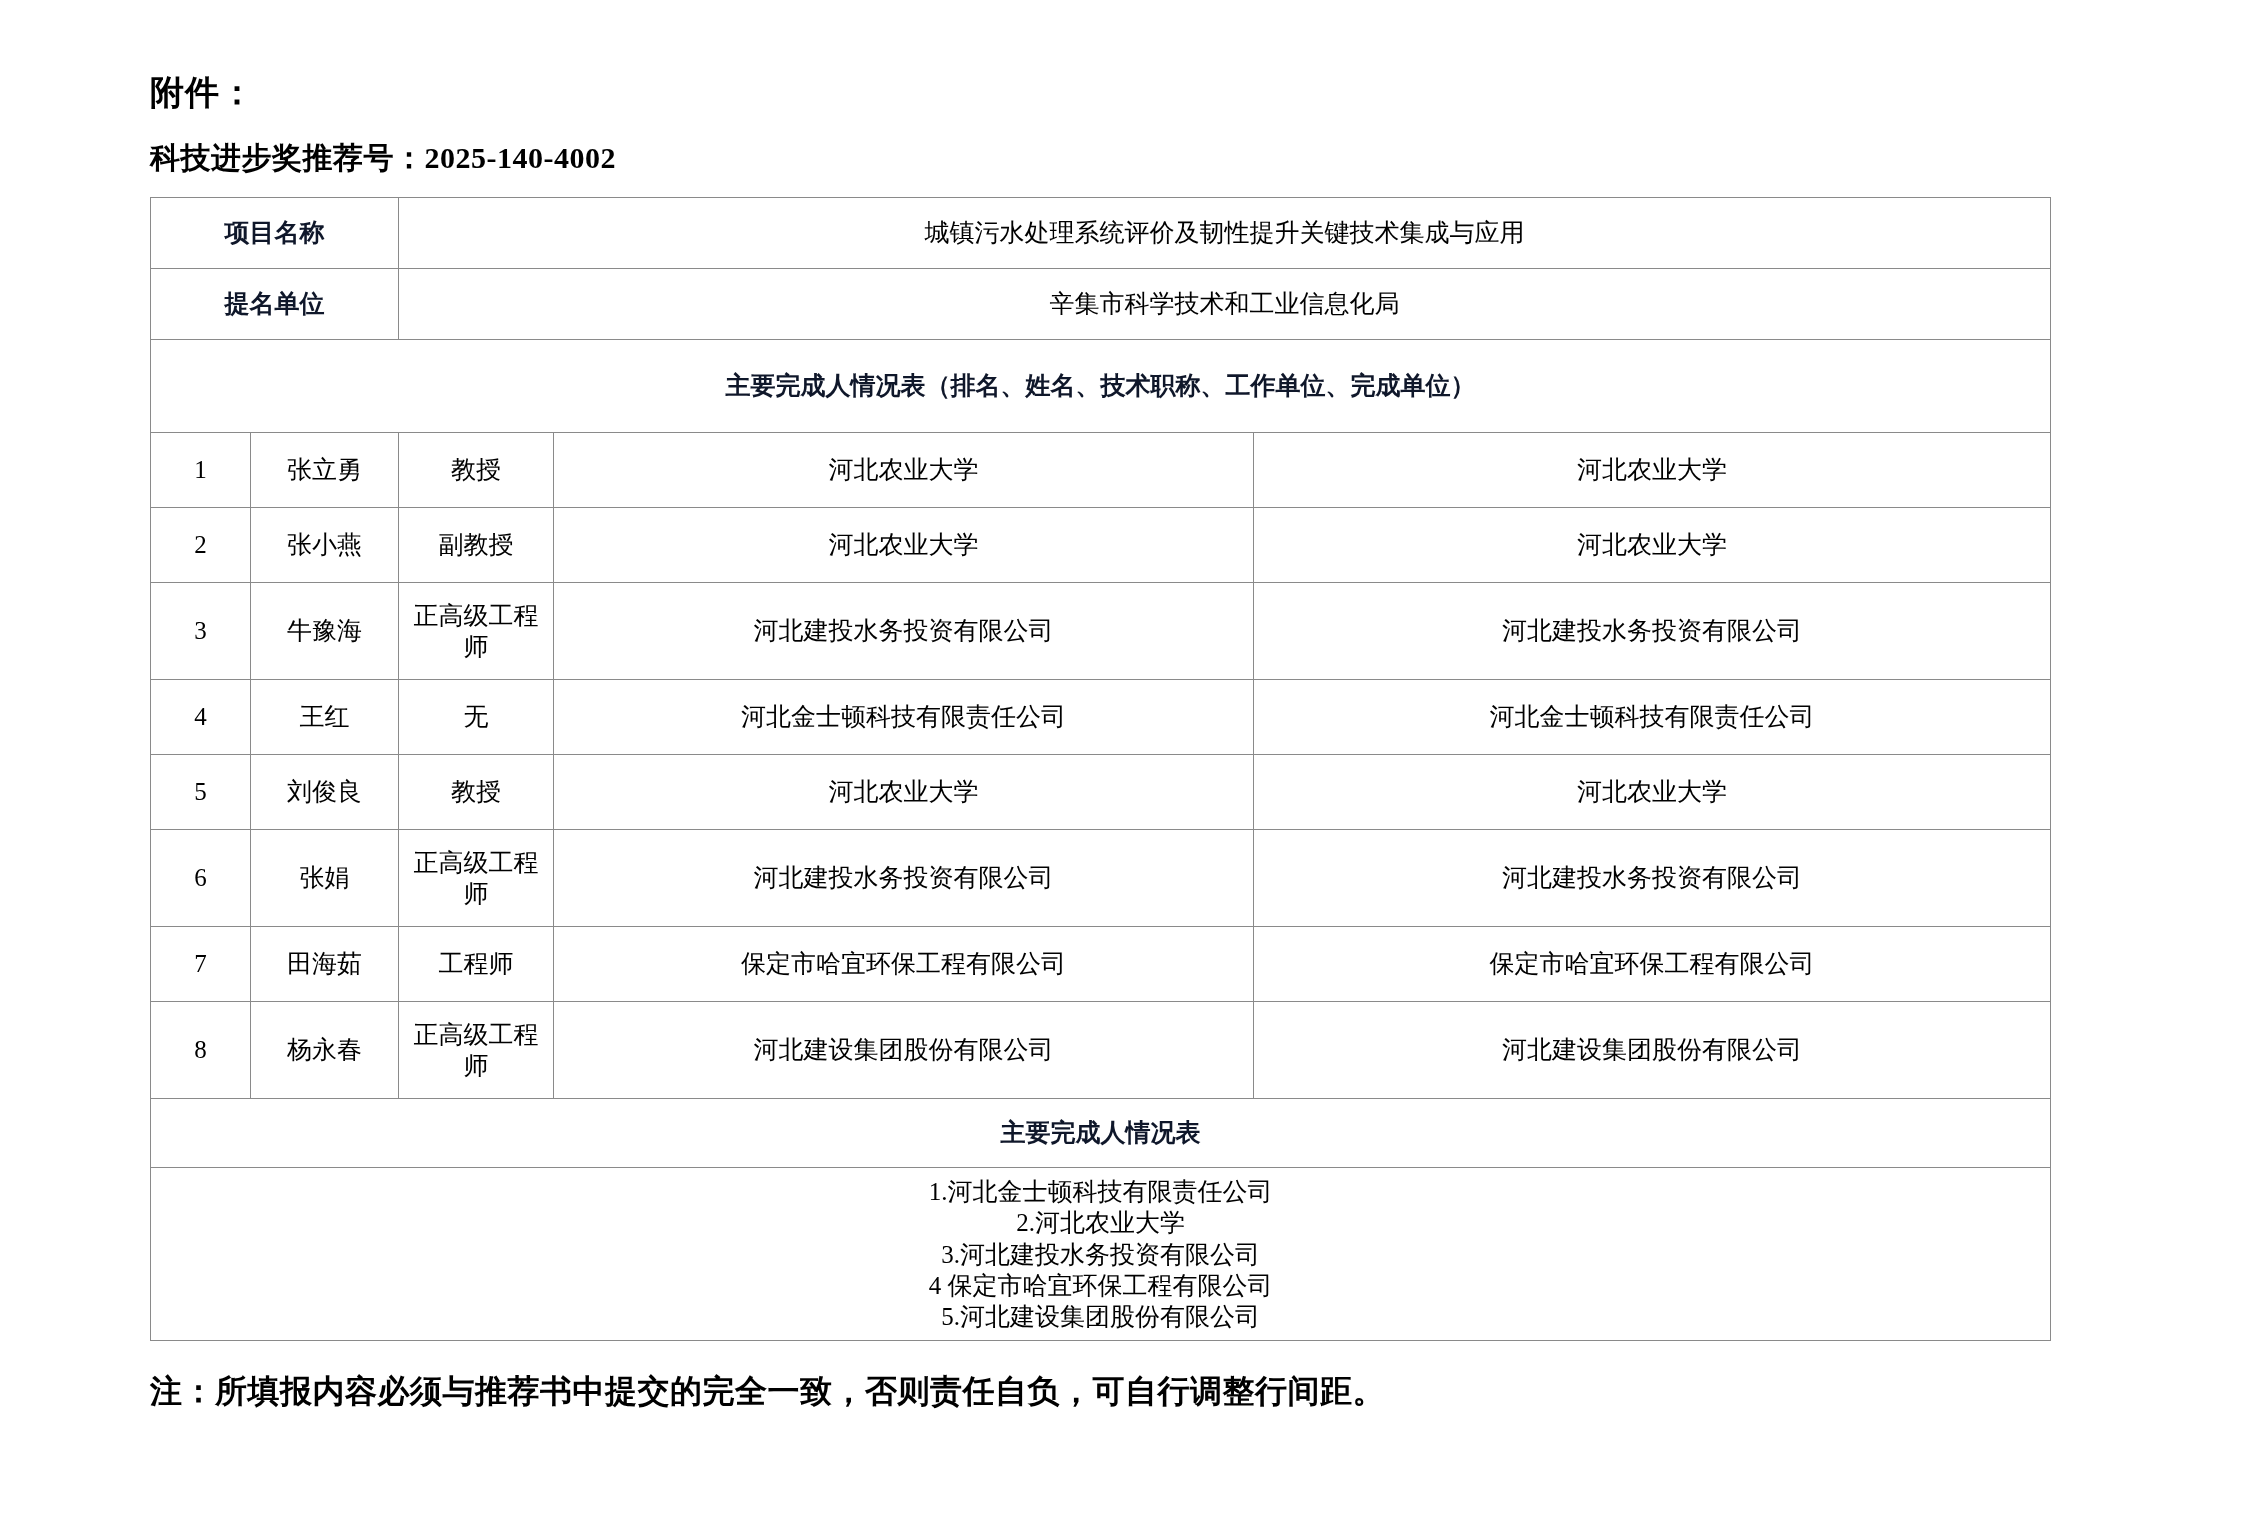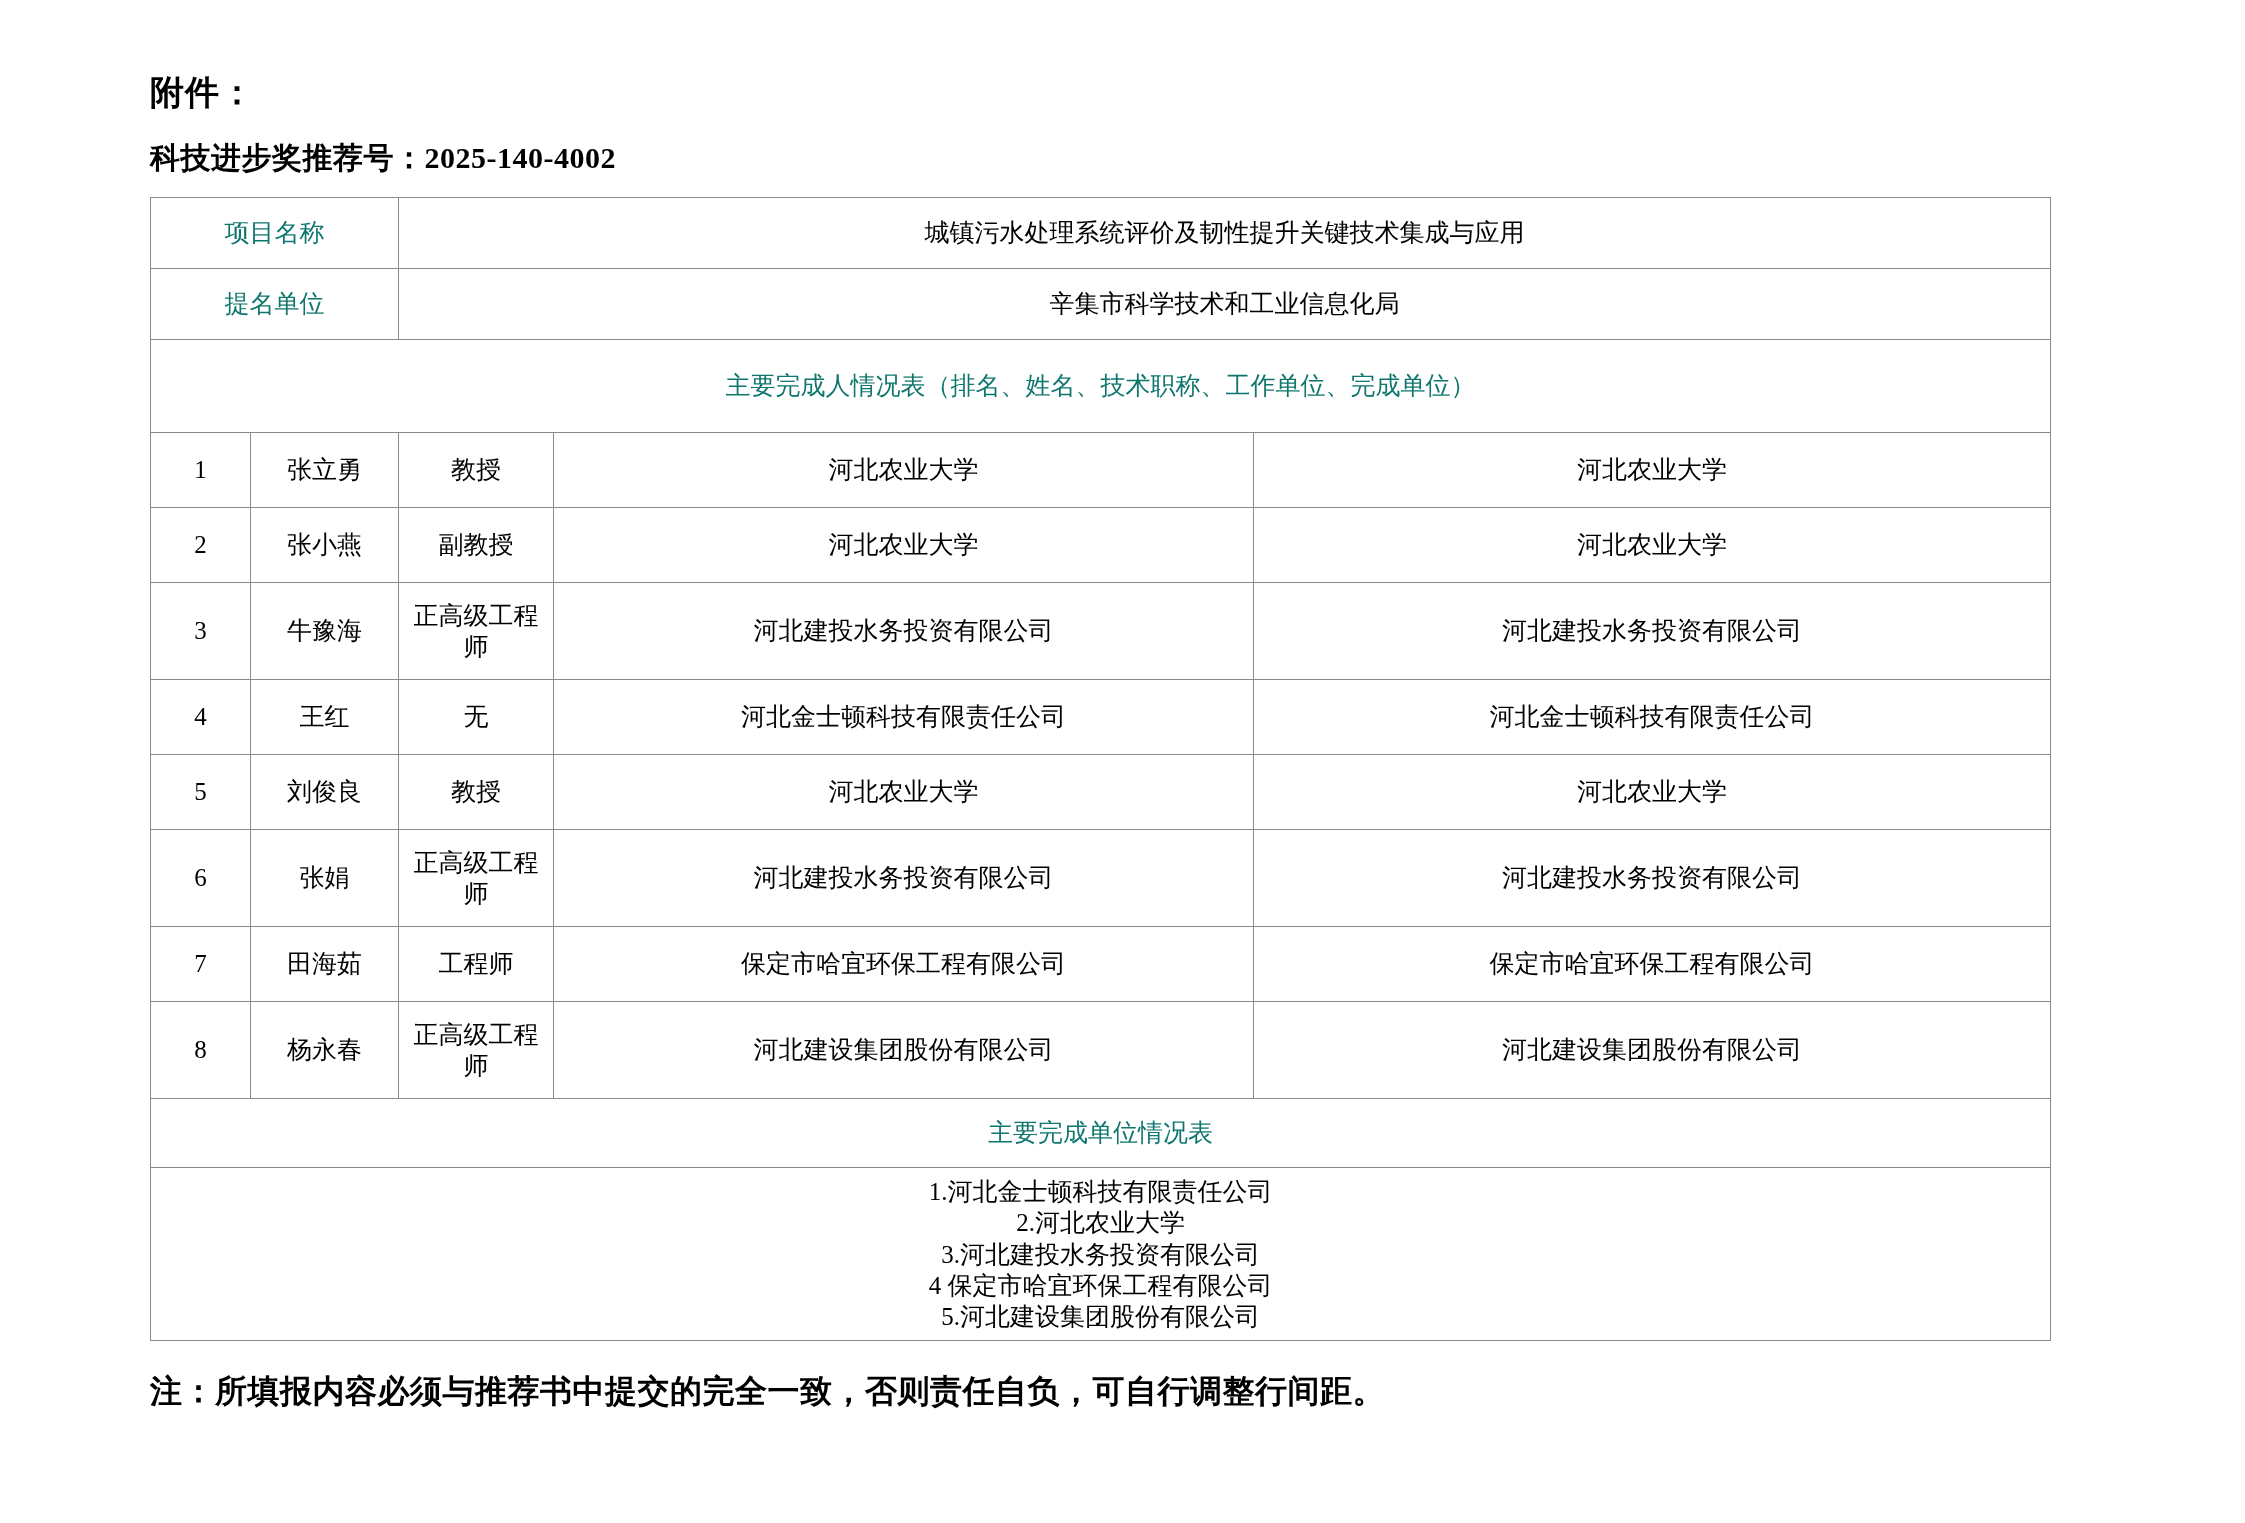--- a/index.html
+++ b/index.html
@@ -44,22 +44,22 @@
   }
   table.main td {
     border: 1px solid #8a8a8a;
     padding: 8px 6px;
     font-size: 25px;
     text-align: center;
     vertical-align: middle;
     line-height: 1.25;
   }
   .red {
-    color: #0f766e;
-    font-weight: normal;
+    color: #0f172a;
+    font-weight: bold;
   }
   .hdr-label {
     width: 310px;
   }
   .title-row td {
     height: 54px;
   }
   .section-title td {
     height: 76px;
     font-size: 27px;
@@ -178,21 +178,21 @@
       </tr>
       <tr class="data-row two-line">
         <td>8</td>
         <td>杨永春</td>
         <td>正高级工程师</td>
         <td>河北建设集团股份有限公司</td>
         <td>河北建设集团股份有限公司</td>
       </tr>
 
       <tr class="units-title">
-        <td class="red" colspan="5">主要完成单位情况表</td>
+        <td class="red" colspan="5">主要完成人情况表</td>
       </tr>
       <tr>
         <td class="units-list" colspan="5">
           <div>1.河北金士顿科技有限责任公司</div>
           <div>2.河北农业大学</div>
           <div>3.河北建投水务投资有限公司</div>
           <div>4 保定市哈宜环保工程有限公司</div>
           <div>5.河北建设集团股份有限公司</div>
         </td>
       </tr>

